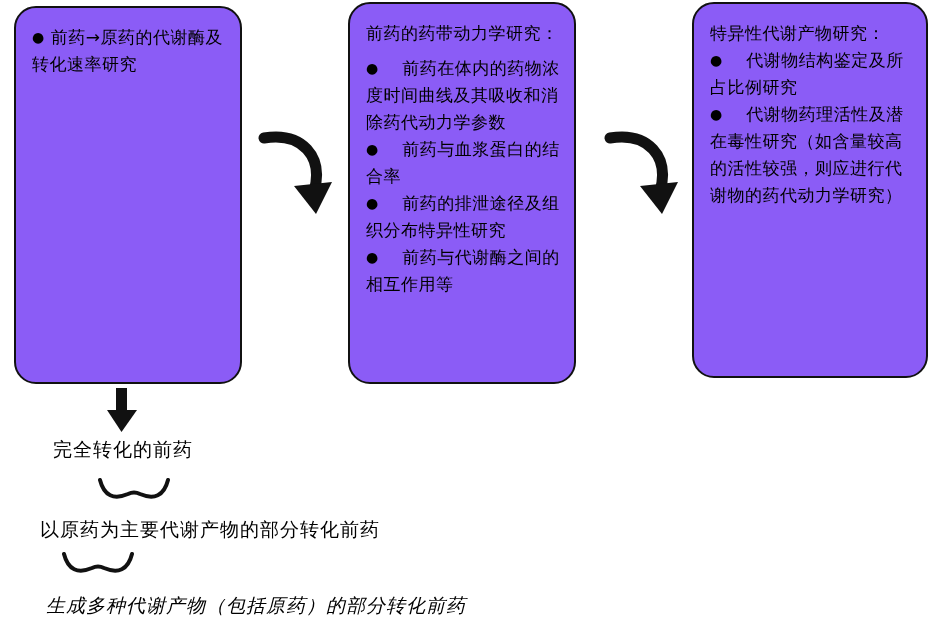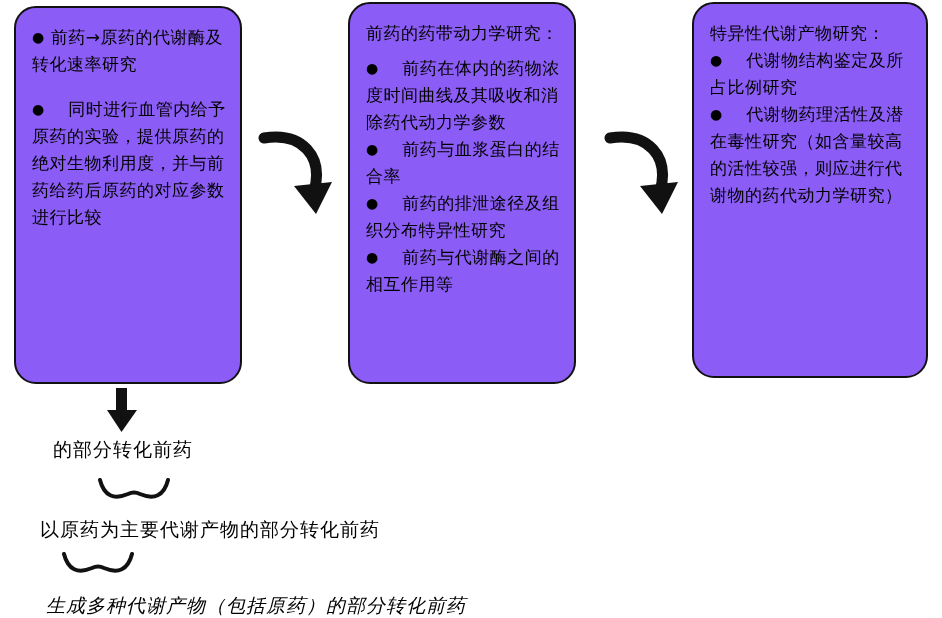--- a/index.html
+++ b/index.html
@@ -86,21 +86,20 @@
   #brace2 { left: 62px; top: 552px; }
 </style>
 </head>
 <body>
 
 <div class="stage">
 
   <div class="box" id="box1">
     <span class="bullet-line"><span class="dot">●</span><span>前药→原药的代谢酶及转化速率研究</span></span>
     <div class="gap-md"></div>
-    <span class="bullet-line"><span class="dot">●</span><span>　同时进行血管内给予原药的实验，提供原药的绝对生物利用度，并与前药给药后原药的对应参数进行比较</span></span>
   </div>
 
   <div class="box" id="box2">
     <p class="line">前药的药带动力学研究：</p>
     <div class="gap-sm"></div>
     <span class="bullet-line"><span class="dot">●</span><span>　前药在体内的药物浓度时间曲线及其吸收和消除药代动力学参数</span></span>
     <span class="bullet-line"><span class="dot">●</span><span>　前药与血浆蛋白的结合率</span></span>
     <span class="bullet-line"><span class="dot">●</span><span>　前药的排泄途径及组织分布特异性研究</span></span>
     <span class="bullet-line"><span class="dot">●</span><span>　前药与代谢酶之间的相互作用等</span></span>
   </div>
@@ -119,21 +118,21 @@
   <svg class="curve-arrow" id="curve2" width="80" height="90" viewBox="0 0 80 90">
     <path d="M6 8 C 44 2, 66 26, 56 62" fill="none" stroke="#111111" stroke-width="11" stroke-linecap="round"></path>
     <path d="M36 56 L 58 84 L 74 52 Z" fill="#111111"></path>
   </svg>
 
   <svg id="down-arrow" width="36" height="44" viewBox="0 0 36 44">
     <rect x="12" y="0" width="11" height="26" fill="#111111"></rect>
     <path d="M3 22 L 17.5 44 L 33 22 Z" fill="#111111"></path>
   </svg>
 
-  <div class="caption" id="cap1">的部分转化前药</div>
+  <div class="caption" id="cap1">完全转化的前药</div>
   <div class="caption" id="cap2">以原药为主要代谢产物的部分转化前药</div>
   <div class="caption" id="cap3">生成多种代谢产物（包括原药）的部分转化前药</div>
 
   <svg class="brace" id="brace1" width="74" height="26" viewBox="0 0 74 26">
     <path d="M2 2 C 6 18, 16 22, 30 16 C 34 14, 38 14, 42 16 C 56 22, 66 18, 70 2" fill="none" stroke="#111111" stroke-width="4" stroke-linecap="round"></path>
   </svg>
   <svg class="brace" id="brace2" width="74" height="26" viewBox="0 0 74 26">
     <path d="M2 2 C 6 18, 16 22, 30 16 C 34 14, 38 14, 42 16 C 56 22, 66 18, 70 2" fill="none" stroke="#111111" stroke-width="4" stroke-linecap="round"></path>
   </svg>
 

